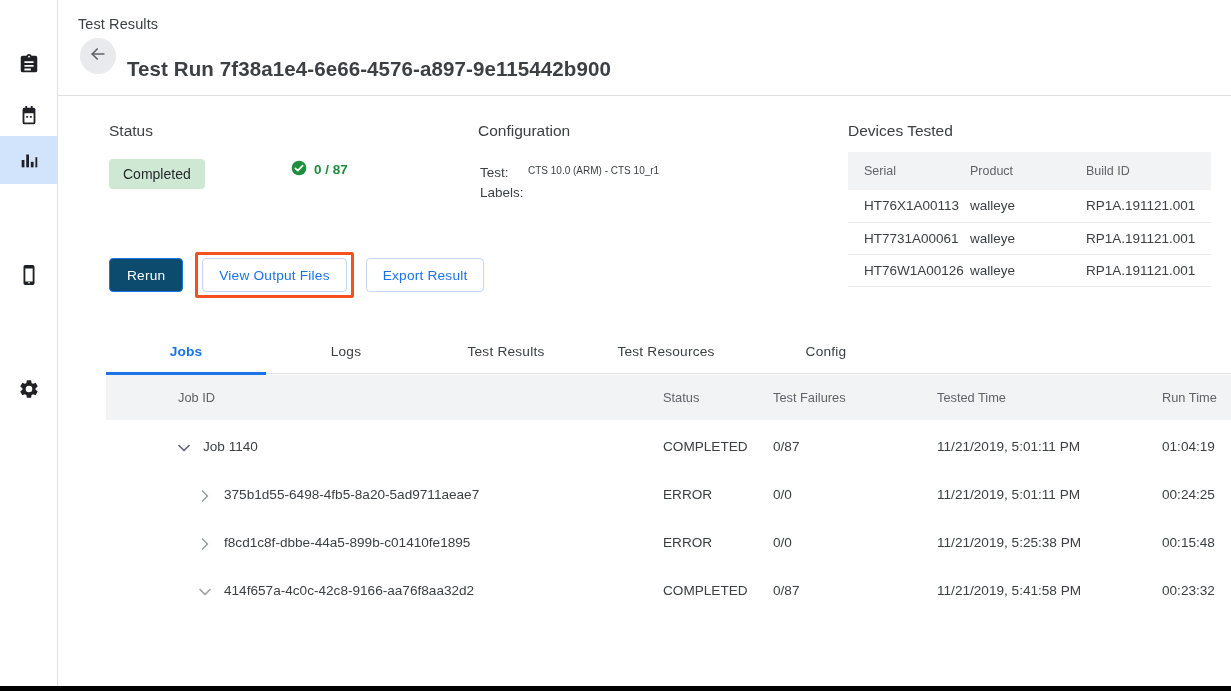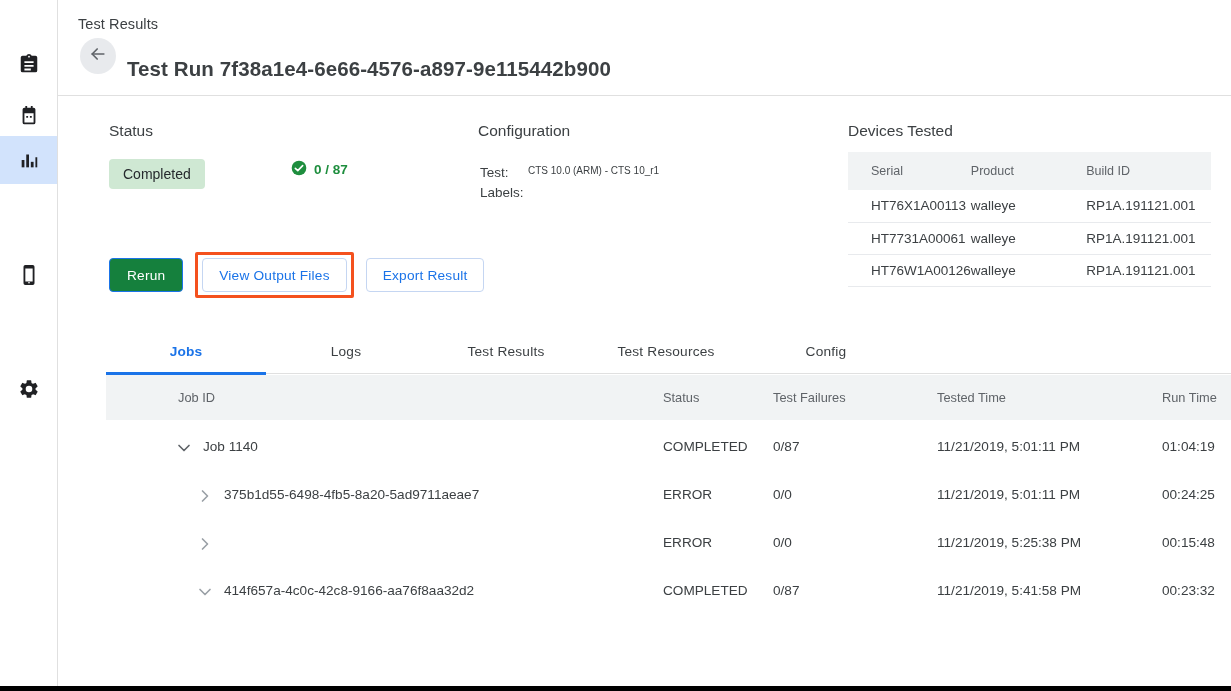--- a/index.html
+++ b/index.html
@@ -83,42 +83,42 @@
   .cfg-label  { position: absolute; font-size: 13.5px; color: #3c4043; }
   .cfg-value  { position: absolute; font-size: 10px; color: #3c4043; }
 
   
   .btn-row { position: absolute; left: 51px; top: 155px; display: flex; gap: 0; align-items: center; }
   .btn {
     height: 34px; border-radius: 4px; font-size: 13.7px;
     display: flex; align-items: center; justify-content: center;
     cursor: pointer; letter-spacing: .2px; white-space: nowrap;
   }
-  .btn-filled { background: #15803d; color: #fff; padding: 0 17px; border: 1px solid #1a73e8; }
+  .btn-filled { background: #0c4a6e; color: #fff; padding: 0 17px; border: 1px solid #1a73e8; }
   .btn-outline { background: #fff; color: #1a73e8; padding: 0 16px; border: 1px solid #c5d6f2; }
   .btn-sep { width: 12px; }
   .hl-box {
     border: 3px solid #f4511e; border-radius: 2px;
     padding: 3px 4px; display: inline-flex;
   }
 
   
   .dev-table {
     position: absolute; left: 790px; top: 55px;
     width: 363px; border-collapse: collapse;
   }
   .dev-table th {
     background: #f1f3f4; text-align: left; font-weight: normal;
     font-size: 12.5px; color: #5f6368; padding: 11px 0 11px 0; height: 38px;
   }
   .dev-table td {
     font-size: 13.5px; color: #3c4043; padding: 0; height: 32px;
     border-bottom: 1px solid #e8eaed;
   }
-  .dev-table th:nth-child(1), .dev-table td:nth-child(1) { width: 122px; padding-left: 23px; }
+  .dev-table th:nth-child(1), .dev-table td:nth-child(1) { width: 122px; padding-left: 16px; }
   .dev-table th:nth-child(2), .dev-table td:nth-child(2) { width: 116px; }
   .dev-table th:nth-child(3), .dev-table td:nth-child(3) { width: 125px; }
 
   
   .tabs {
     position: absolute; left: 48px; top: 231px;
     width: 1125px; height: 46px;
     border-bottom: 1px solid #e0e0e0;
     display: flex;
   }
@@ -310,20 +310,21 @@
       <span class="cell" style="left:831px">11/21/2019, 5:01:11 PM</span>
       <span class="cell" style="left:1056px">00:24:25</span>
     </div>
 
     <div class="job-row" style="top:423px">
       <span class="chev" style="left:89px">
         <svg width="20" height="20" viewBox="0 0 24 24" fill="none" stroke="#9aa0a6" stroke-width="2" stroke-linecap="round" stroke-linejoin="round">
             <polyline points="9 6 15 12 9 18"></polyline>
           </svg>
       </span>
+      <span class="cell" style="left:118px">f8cd1c8f-dbbe-44a5-899b-c01410fe1895</span>
       <span class="cell" style="left:557px">ERROR</span>
       <span class="cell" style="left:667px">0/0</span>
       <span class="cell" style="left:831px">11/21/2019, 5:25:38 PM</span>
       <span class="cell" style="left:1056px">00:15:48</span>
     </div>
 
     <div class="job-row" style="top:471px">
       <span class="chev" style="left:89px">
         <svg width="20" height="20" viewBox="0 0 24 24" fill="none" stroke="#9aa0a6" stroke-width="2" stroke-linecap="round" stroke-linejoin="round">
             <polyline points="6 9 12 15 18 9"></polyline>

